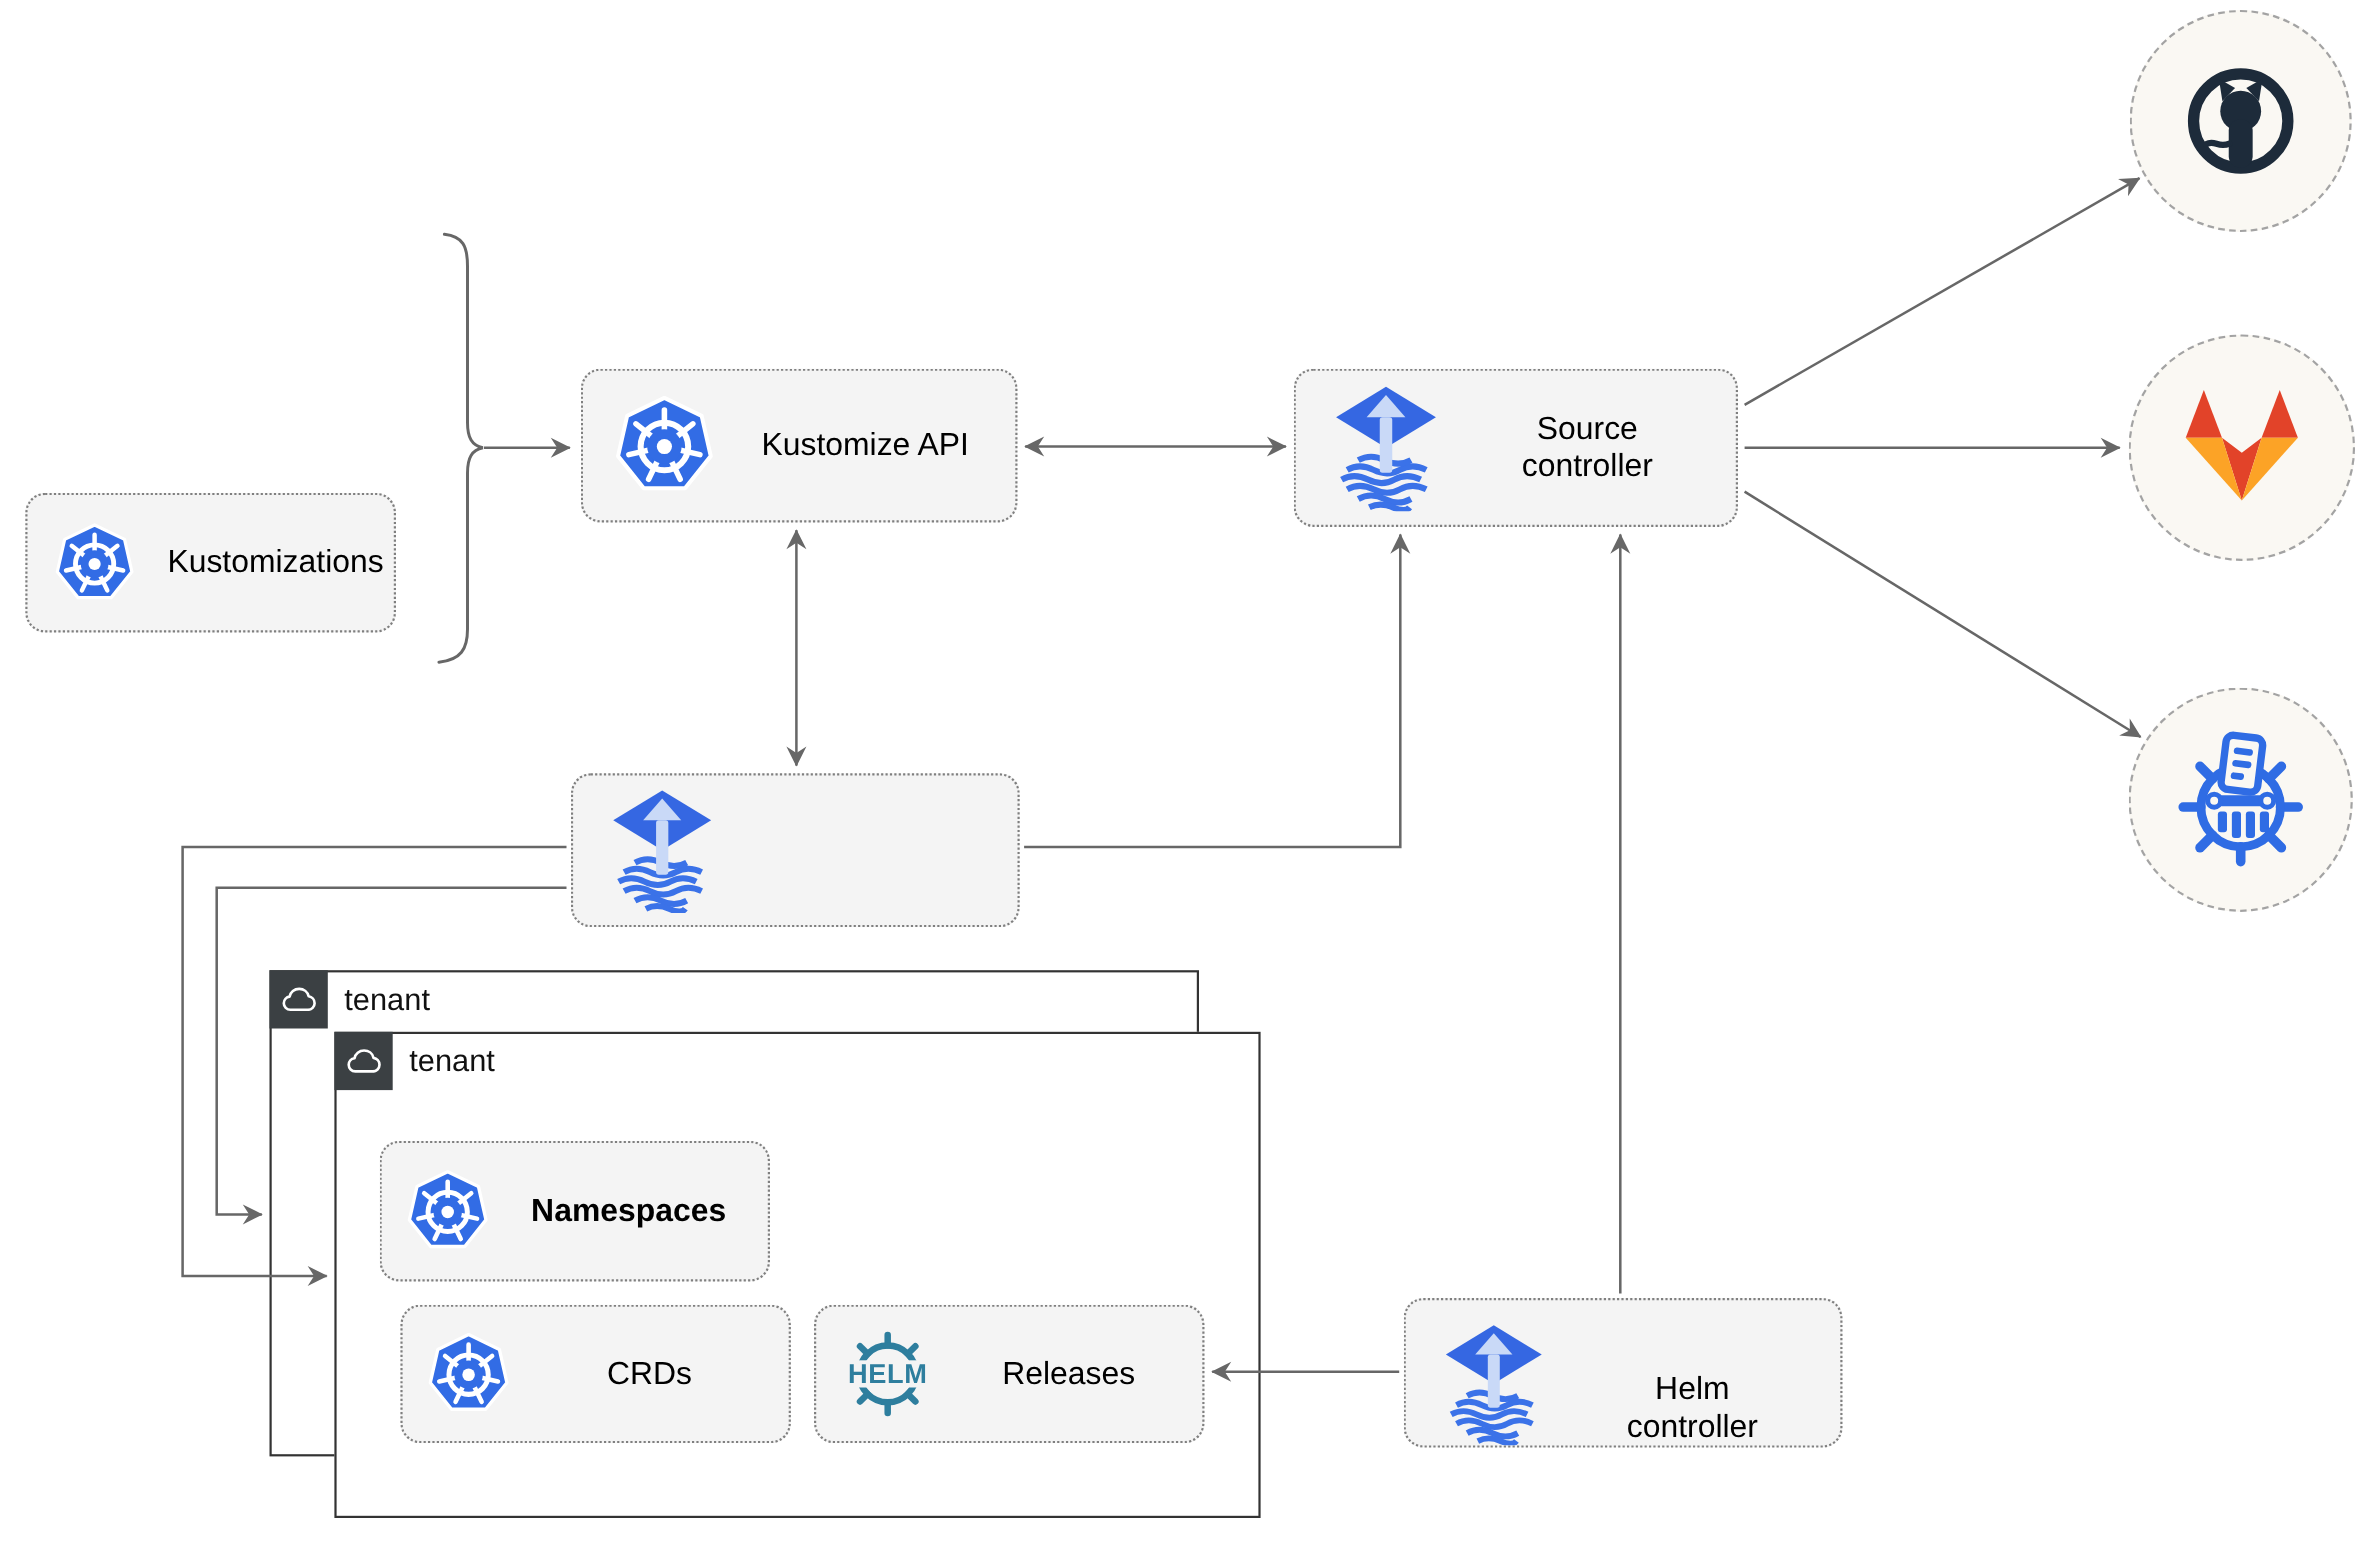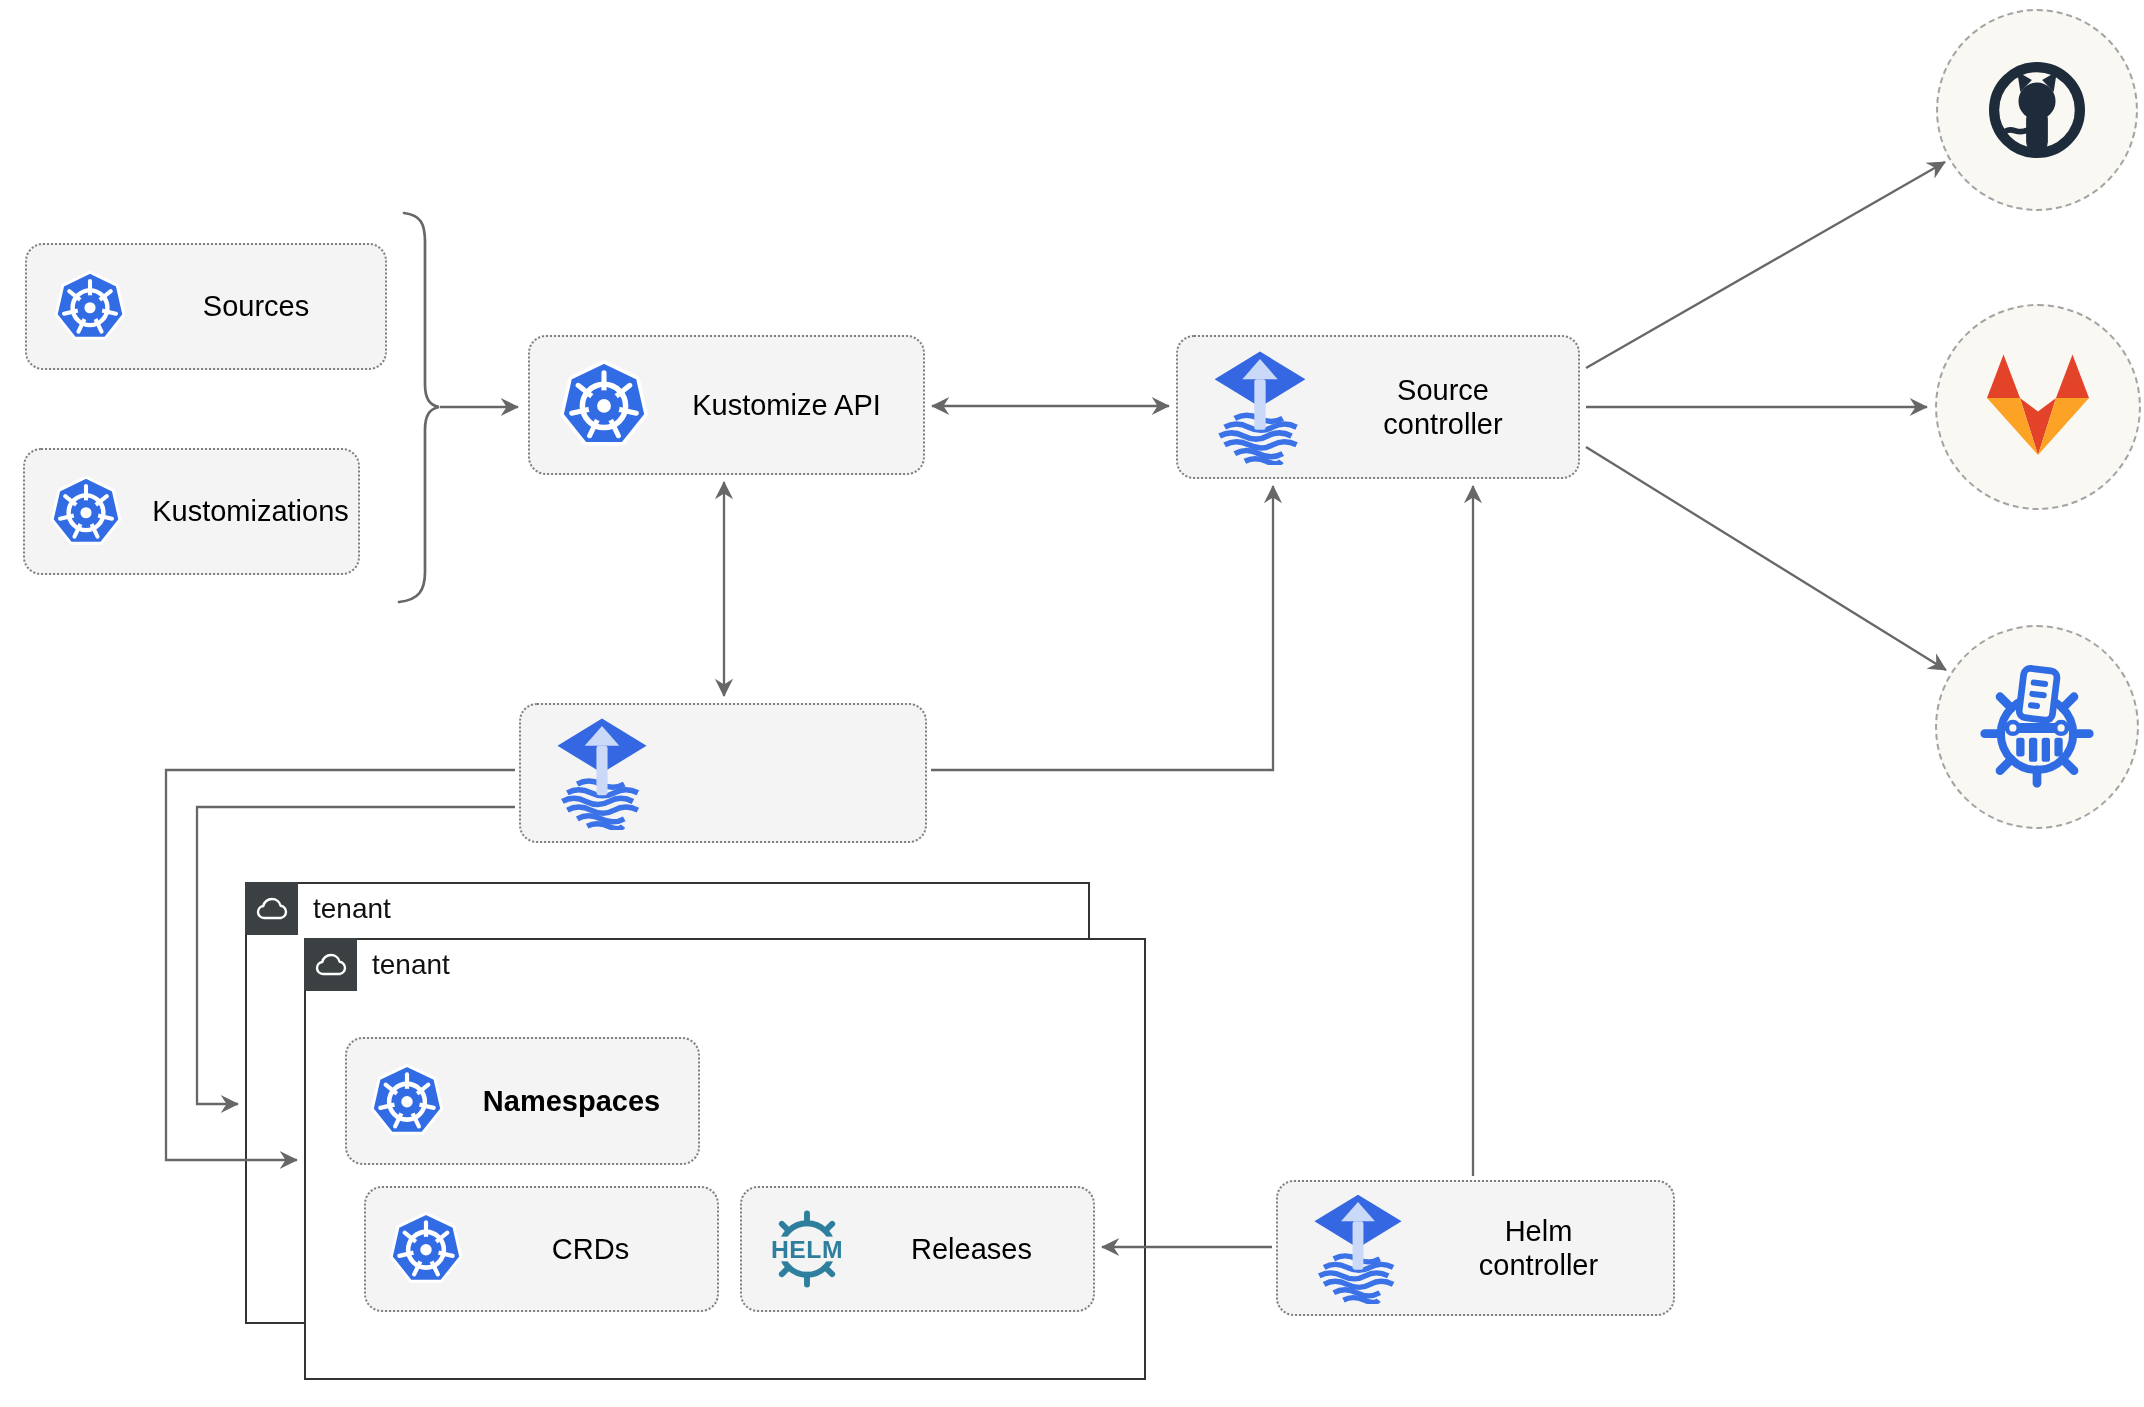--- a/index.html
+++ b/index.html
@@ -117,26 +117,20 @@
   <span class="tenant-label" style="left:313px;top:882px;">tenant</span>
 
   <div class="tenant" style="left:304px;top:938px;width:842px;height:442px;"></div>
   <div class="tenant-header" style="left:304px;top:938px;">
     <svg class="icon" width="36" height="30">
         <use href="#sym-cloud"></use>
       </svg>
   </div>
   <span class="tenant-label" style="left:372px;top:938px;">tenant</span>
 
-  <div class="card" style="left:25px;top:243px;width:362px;height:127px;padding-left:26px;">
-    <svg class="icon" width="74" height="74">
-        <use href="#sym-k8s"></use>
-      </svg>
-    <span class="lbl">Sources</span>
-  </div>
 
   <div class="card" style="left:23px;top:448px;width:337px;height:127px;padding-left:24px;gap:20px;">
     <svg class="icon" width="74" height="74">
         <use href="#sym-k8s"></use>
       </svg>
     <span class="lbl">Kustomizations</span>
   </div>
 
   <div class="card" style="left:528px;top:335px;width:397px;height:140px;padding-left:28px;">
     <svg class="icon" width="92" height="92">
@@ -153,21 +147,21 @@
       <span class="ctrl-lbl" style="display:block;">Source controller</span>
     </span>
   </div>
 
   <div class="card" style="left:519px;top:703px;width:408px;height:140px;padding-left:34px;">
     <svg class="icon" width="94" height="114">
         <use href="#sym-flux"></use>
       </svg>
   </div>
 
-  <div class="card" style="left:1276px;top:1180px;width:399px;height:136px;padding-left:34px;">
+  <div class="card" style="left:1276px;top:1180px;width:399px;height:136px;padding-left:34px;align-items:flex-end;">
     <svg class="icon" width="92" height="112">
         <use href="#sym-flux"></use>
       </svg>
     <span class="lbl">
       <span class="ctrl-lbl" style="display:block;">Helm controller</span>
     </span>
   </div>
 
   <div class="card" style="left:345px;top:1037px;width:355px;height:128px;padding-left:22px;font-weight:bold;">
     <svg class="icon" width="76" height="76">

